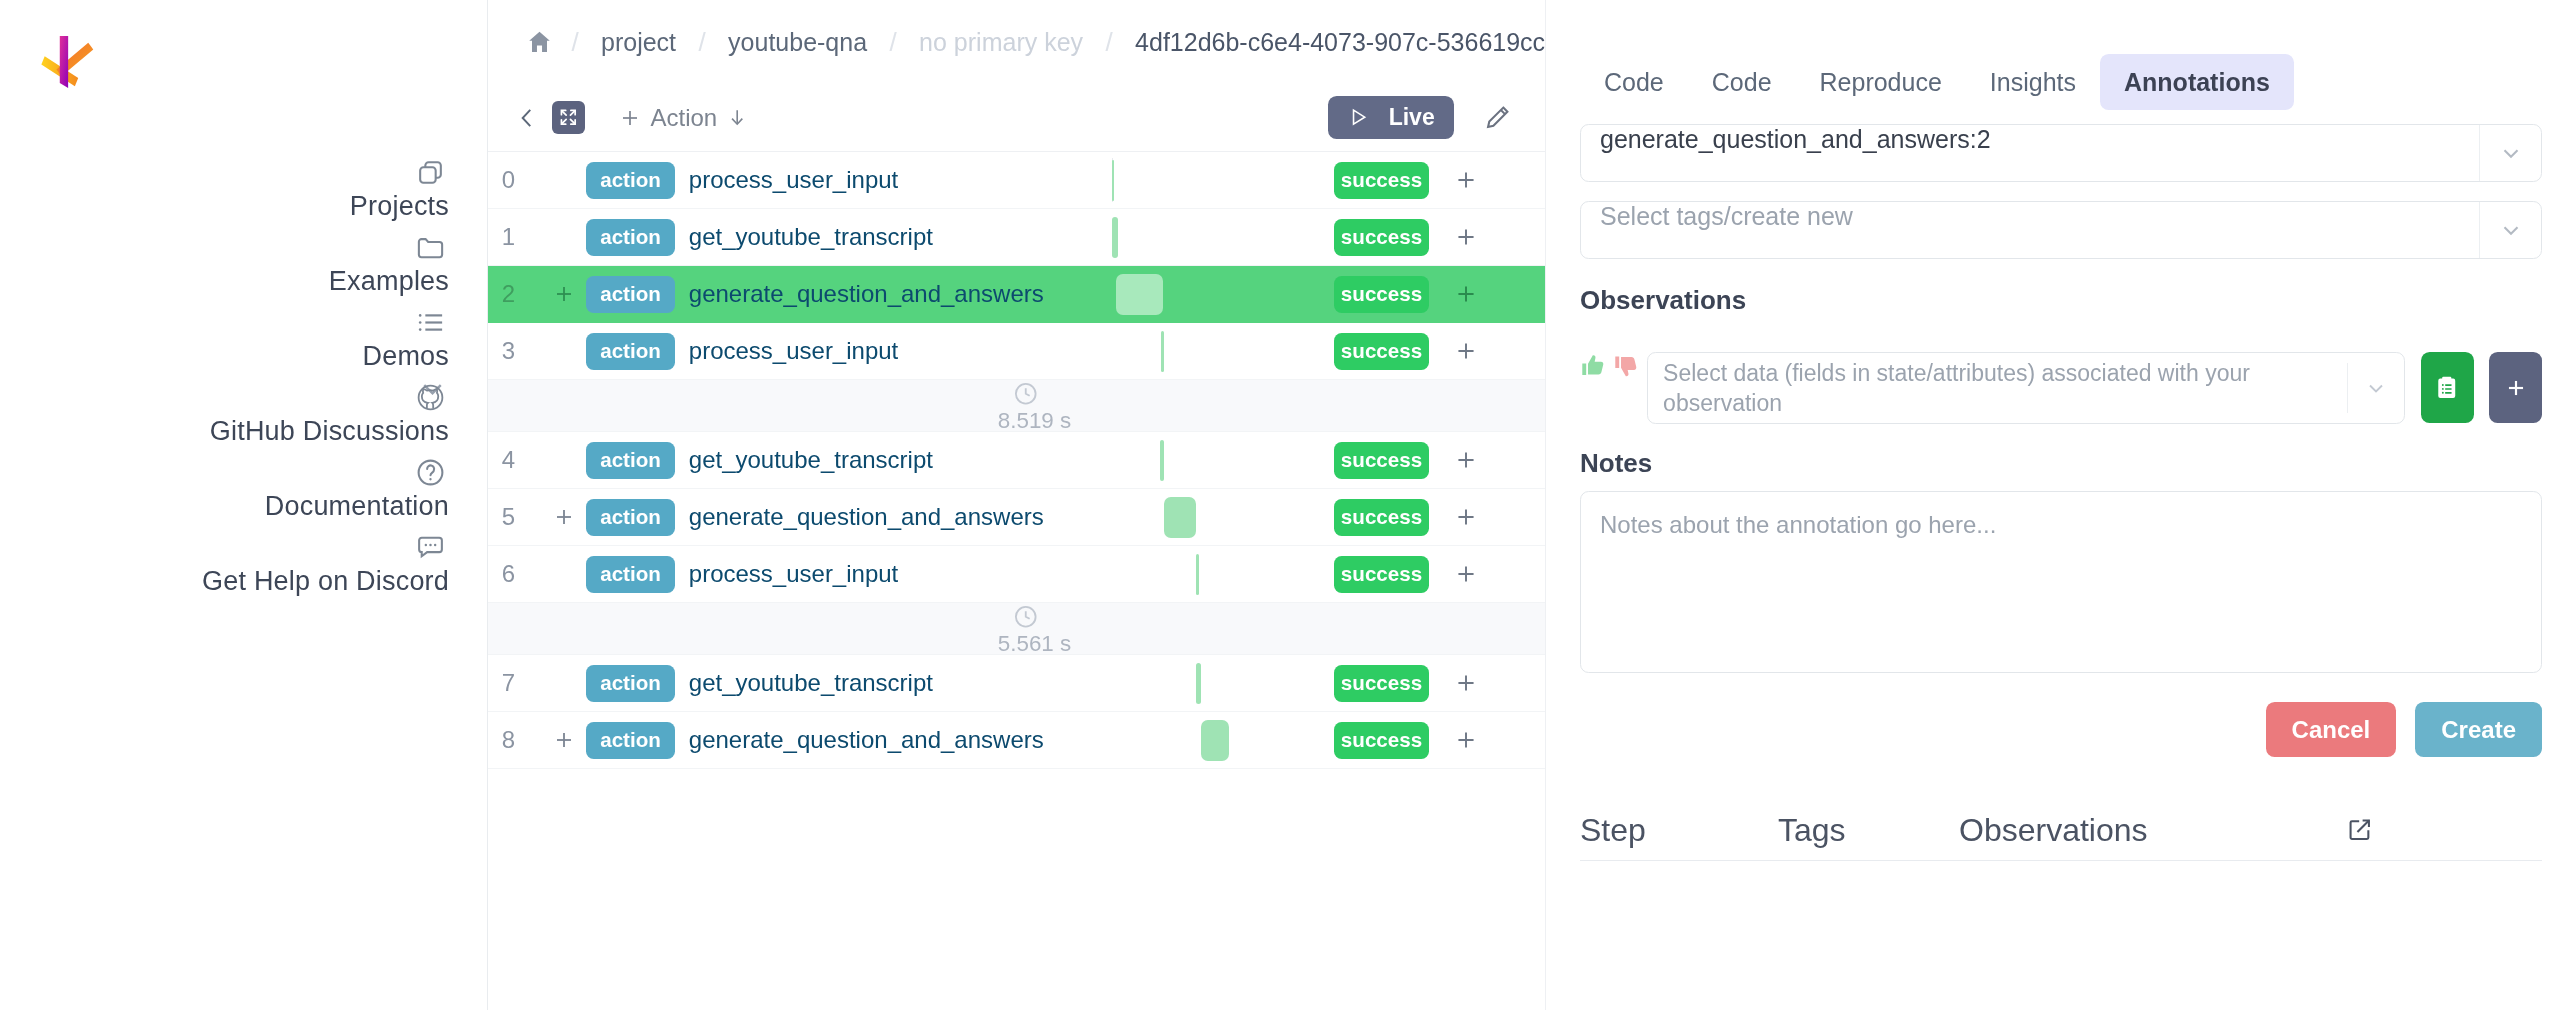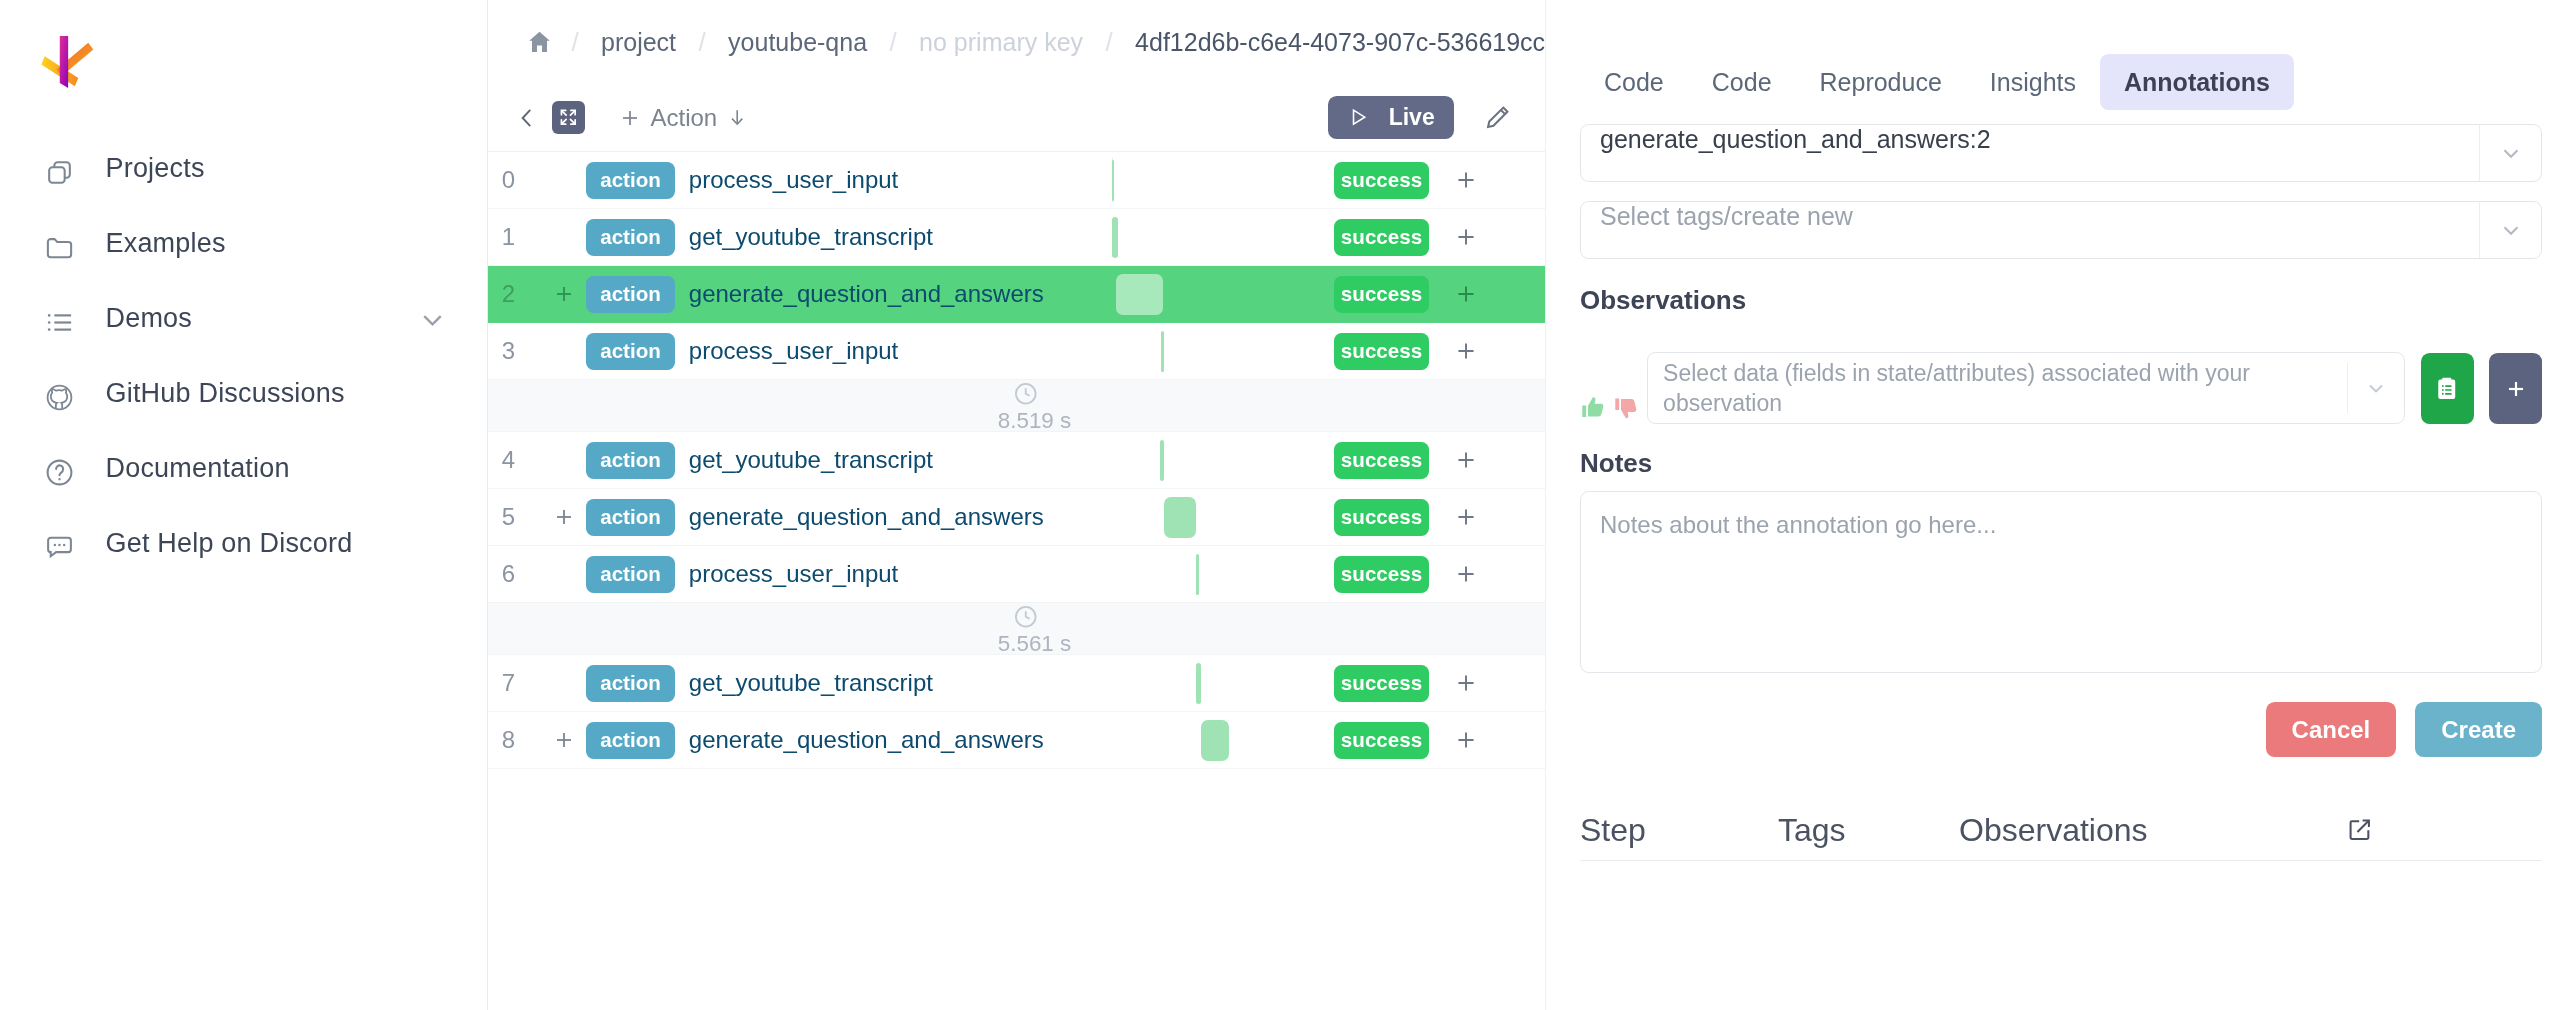--- a/index.html
+++ b/index.html
@@ -16,23 +16,23 @@
     width: 488px; height: 1010px;
     background: #ffffff;
     border-right: 1.7px solid #e9ecef;
     flex: 0 0 488px;
     position: relative;
   }
   .logo-wrap { padding: 31px 0 0 38px; height: 120px; }
   .logo { width: 67px; height: 67px; }
   .nav { margin-top: 33px; }
   .nav-item {
-    display: flex; align-items: flex-start;
+    display: flex; align-items: flex-end;
     height: 75px; padding-left: 40px; padding-right: 38px;
-    cursor: pointer; position: relative;
+    cursor: pointer; position: relative; flex-direction: column;
   }
   .nav-icon {
     width: 38px; height: 38px; flex: 0 0 38px;
     display: flex; align-items: center; justify-content: center;
     color: #7d8794;
   }
   .nav-label {
     margin-left: 27.5px; font-size: 27px; color: #3d4657;
     font-weight: 400; letter-spacing: 0.2px; white-space: nowrap;
   }
@@ -147,21 +147,21 @@
   }
   .field .val { padding-left: 19px; font-size: 25px; color: #39404d; white-space: nowrap;}
   .field .ph { padding-left: 19px; font-size: 25px; color: #9ba3ae; }
   .field .caret {
     margin-left: auto; width: 62px; height: 100%; display: flex; align-items: center;
     justify-content: center; border-left: 1.7px solid #eceff2; color: #b3bac3;
   }
   .sec-title {
     margin: 26px 0 12px 34px; font-size: 26px; font-weight: 700; color: #3c4455;
   }
-  .obs-row { display: flex; align-items: flex-end; padding: 0 34px; gap: 0; margin-top: 36px; }
+  .obs-row { display: flex; align-items: flex-start; padding: 0 34px; gap: 0; margin-top: 36px; }
   .thumbs { display: flex; align-items: center; gap: 5.2px; width: 58px; flex: 0 0 58px; }
   .obs-field {
     flex: 1; height: 72px; border: 1.7px solid #e2e6ea; border-radius: 8.6px;
     display: flex; align-items: center; margin-left: 8.6px;
   }
   .obs-field .ph {
     padding-left: 15.5px; font-size: 23px; color: #9ba3ae; line-height: 1.32;
     white-space: normal; max-width: 619px;
   }
   .obs-field .caret { margin-left: auto; width: 57px; height: 72%; display:flex; align-items:center; justify-content:center; border-left: 1.7px solid #eceff2; color:#c3c9d2;}

